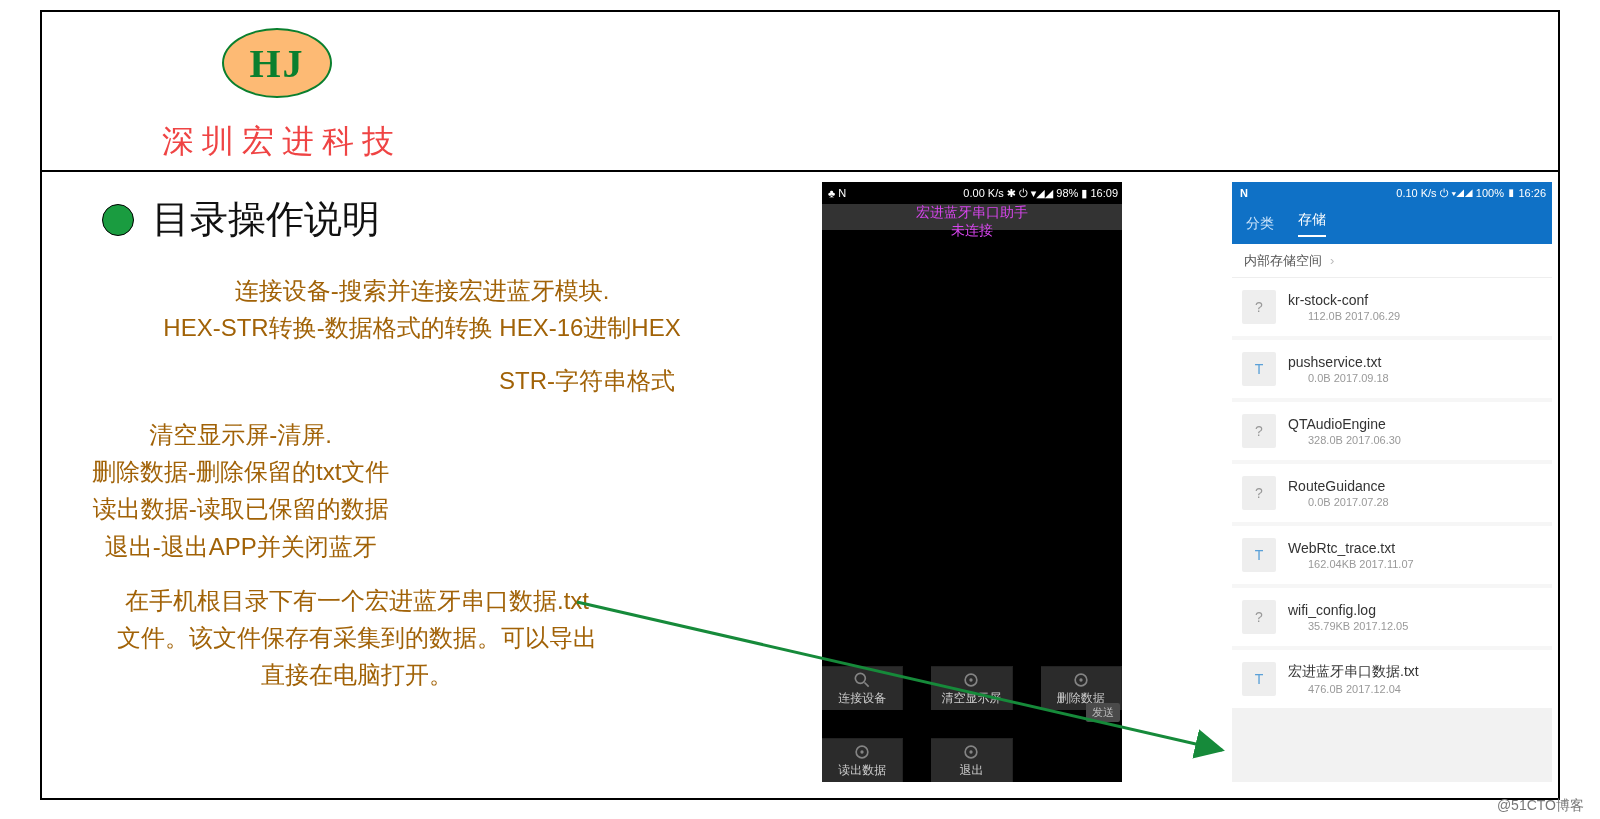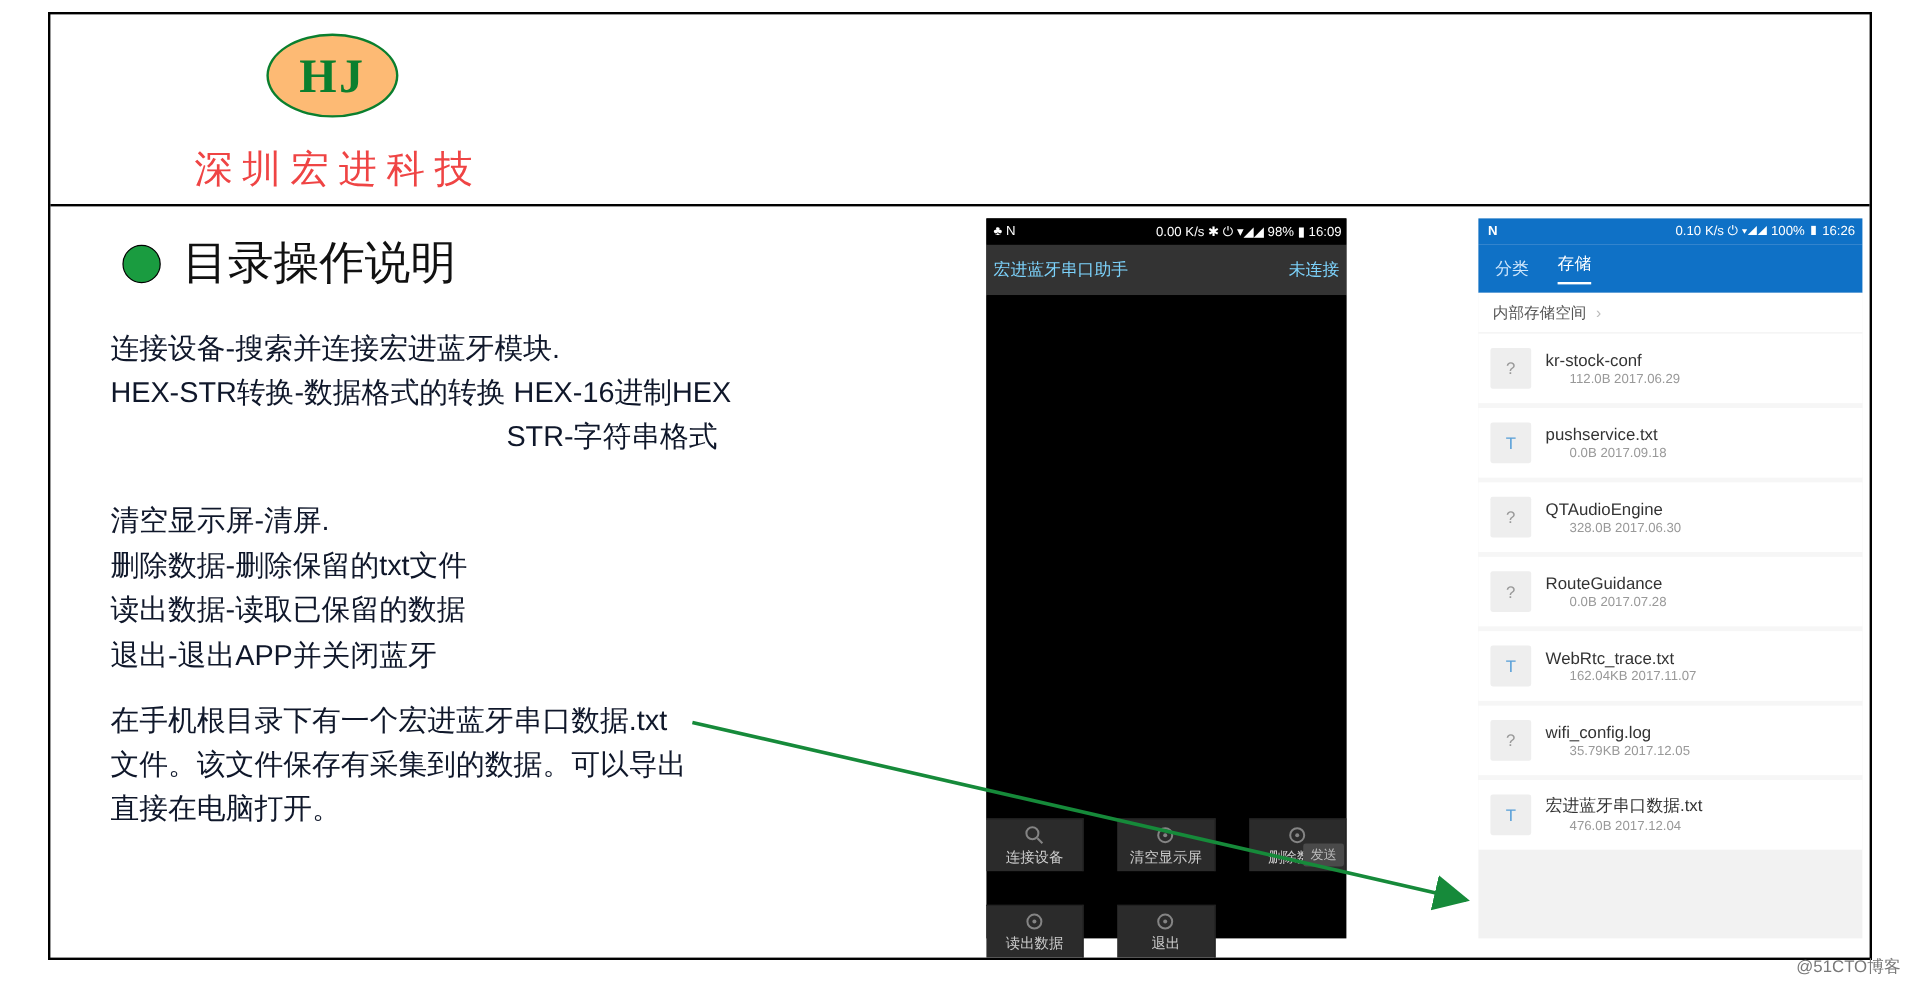--- a/index.html
+++ b/index.html
@@ -75,25 +75,26 @@
     margin-right: 18px;
   }
   .title-text {
     font-size: 38px;
     color: #111;
   }
   .para {
     position: absolute;
     left: 50px;
     font-size: 24px;
-    color: #0f172a;
+    color: #a16207;
     line-height: 1.55;
+    text-align: center;
   }
   .p1 { top: 100px; width: 660px; }
-  .p1 .indent { display: block; margin-left: 330px; }
+  .p1 .indent { display: block; margin-left: 330px; margin-top: 16px; }
   .p2 { top: 244px; }
   .p3 { top: 410px; width: 530px; }
   
   .phone1 {
     position: absolute;
     left: 780px; top: 10px;
     width: 300px; height: 600px;
     background: #000;
     color: #eee;
     font-size: 12px;
@@ -101,26 +102,27 @@
   .p1-status {
     height: 22px;
     background: #000;
     color: #fff;
     display: flex; align-items: center; justify-content: flex-end;
     padding: 0 4px;
     font-size: 11px;
   }
   .p1-status .left { position:absolute; left:6px; }
   .p1-titlebar {
-    height: 42px;
+    height: 26px;
     background: #333;
-    color: #7dd3fc;
+    color: #d946ef;
     display: flex; align-items: center; justify-content: space-between;
     padding: 0 6px;
     font-size: 14px;
+    flex-direction: column;
   }
   .p1-blackarea {
     height: 436px;
     background: #000;
   }
   .p1-menu {
     display: grid;
     grid-template-columns: repeat(3,1fr);
     grid-template-rows: repeat(2,1fr);
     height: 116px;

